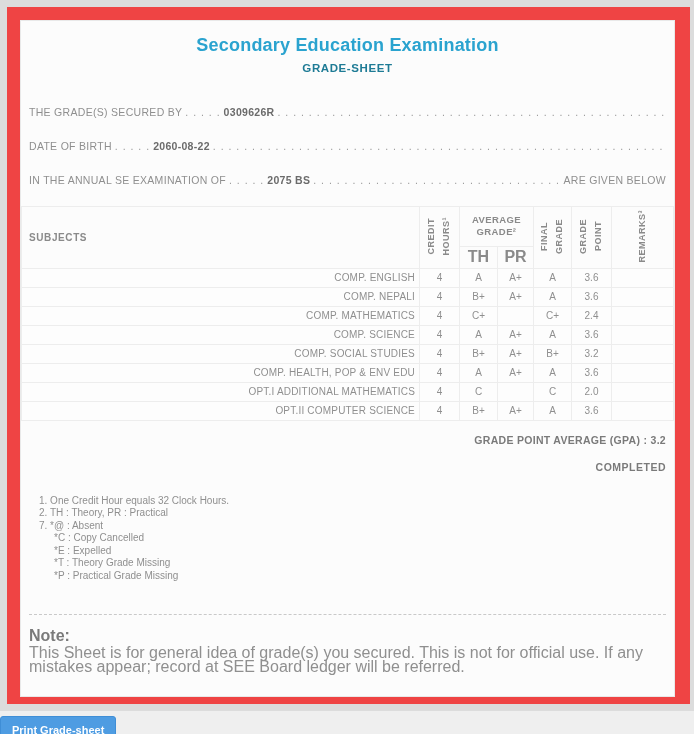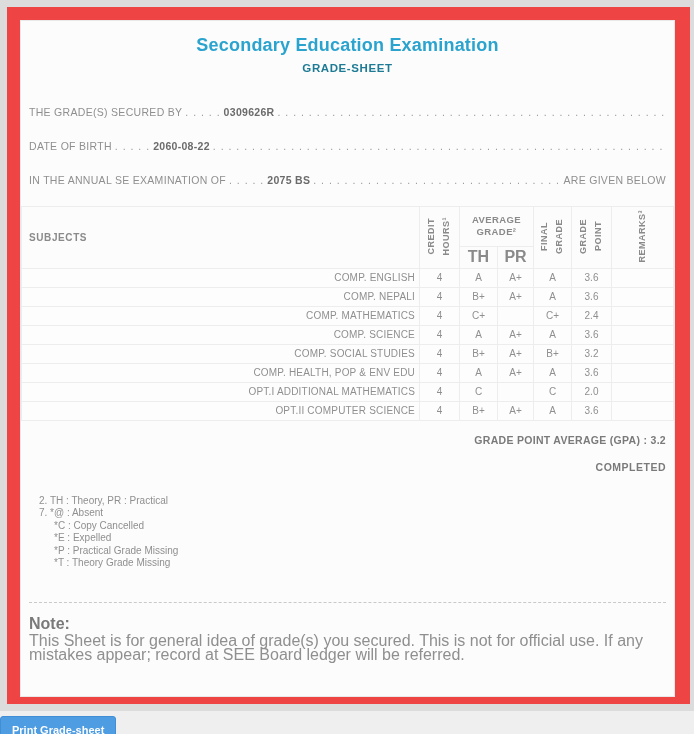--- a/index.html
+++ b/index.html
@@ -220,26 +220,27 @@
             <td>3.6</td>
             <td></td>
           </tr>
         </tbody>
     </table>
 
     <div class="gpa-line">GRADE POINT AVERAGE (GPA) : 3.2</div>
     <div class="status-line">COMPLETED</div>
 
     <div class="footnotes">
+      <div>1. One Credit Hour equals 32 Clock Hours.</div>
       <div>2. TH : Theory, PR : Practical</div>
       <div>7. *@ : Absent</div>
       <div class="fn-sub">*C : Copy Cancelled</div>
       <div class="fn-sub">*E : Expelled</div>
+      <div class="fn-sub">*T : Theory Grade Missing</div>
       <div class="fn-sub">*P : Practical Grade Missing</div>
-      <div class="fn-sub">*T : Theory Grade Missing</div>
     </div>
 
     <div class="dashed-divider"></div>
 
     <div class="note-block">
       <div class="note-title">Note:</div>
       <div class="note-body">This Sheet is for general idea of grade(s) you secured. This is not for official use. If any mistakes appear; record at SEE Board ledger will be referred.</div>
     </div>
   </div>
 

